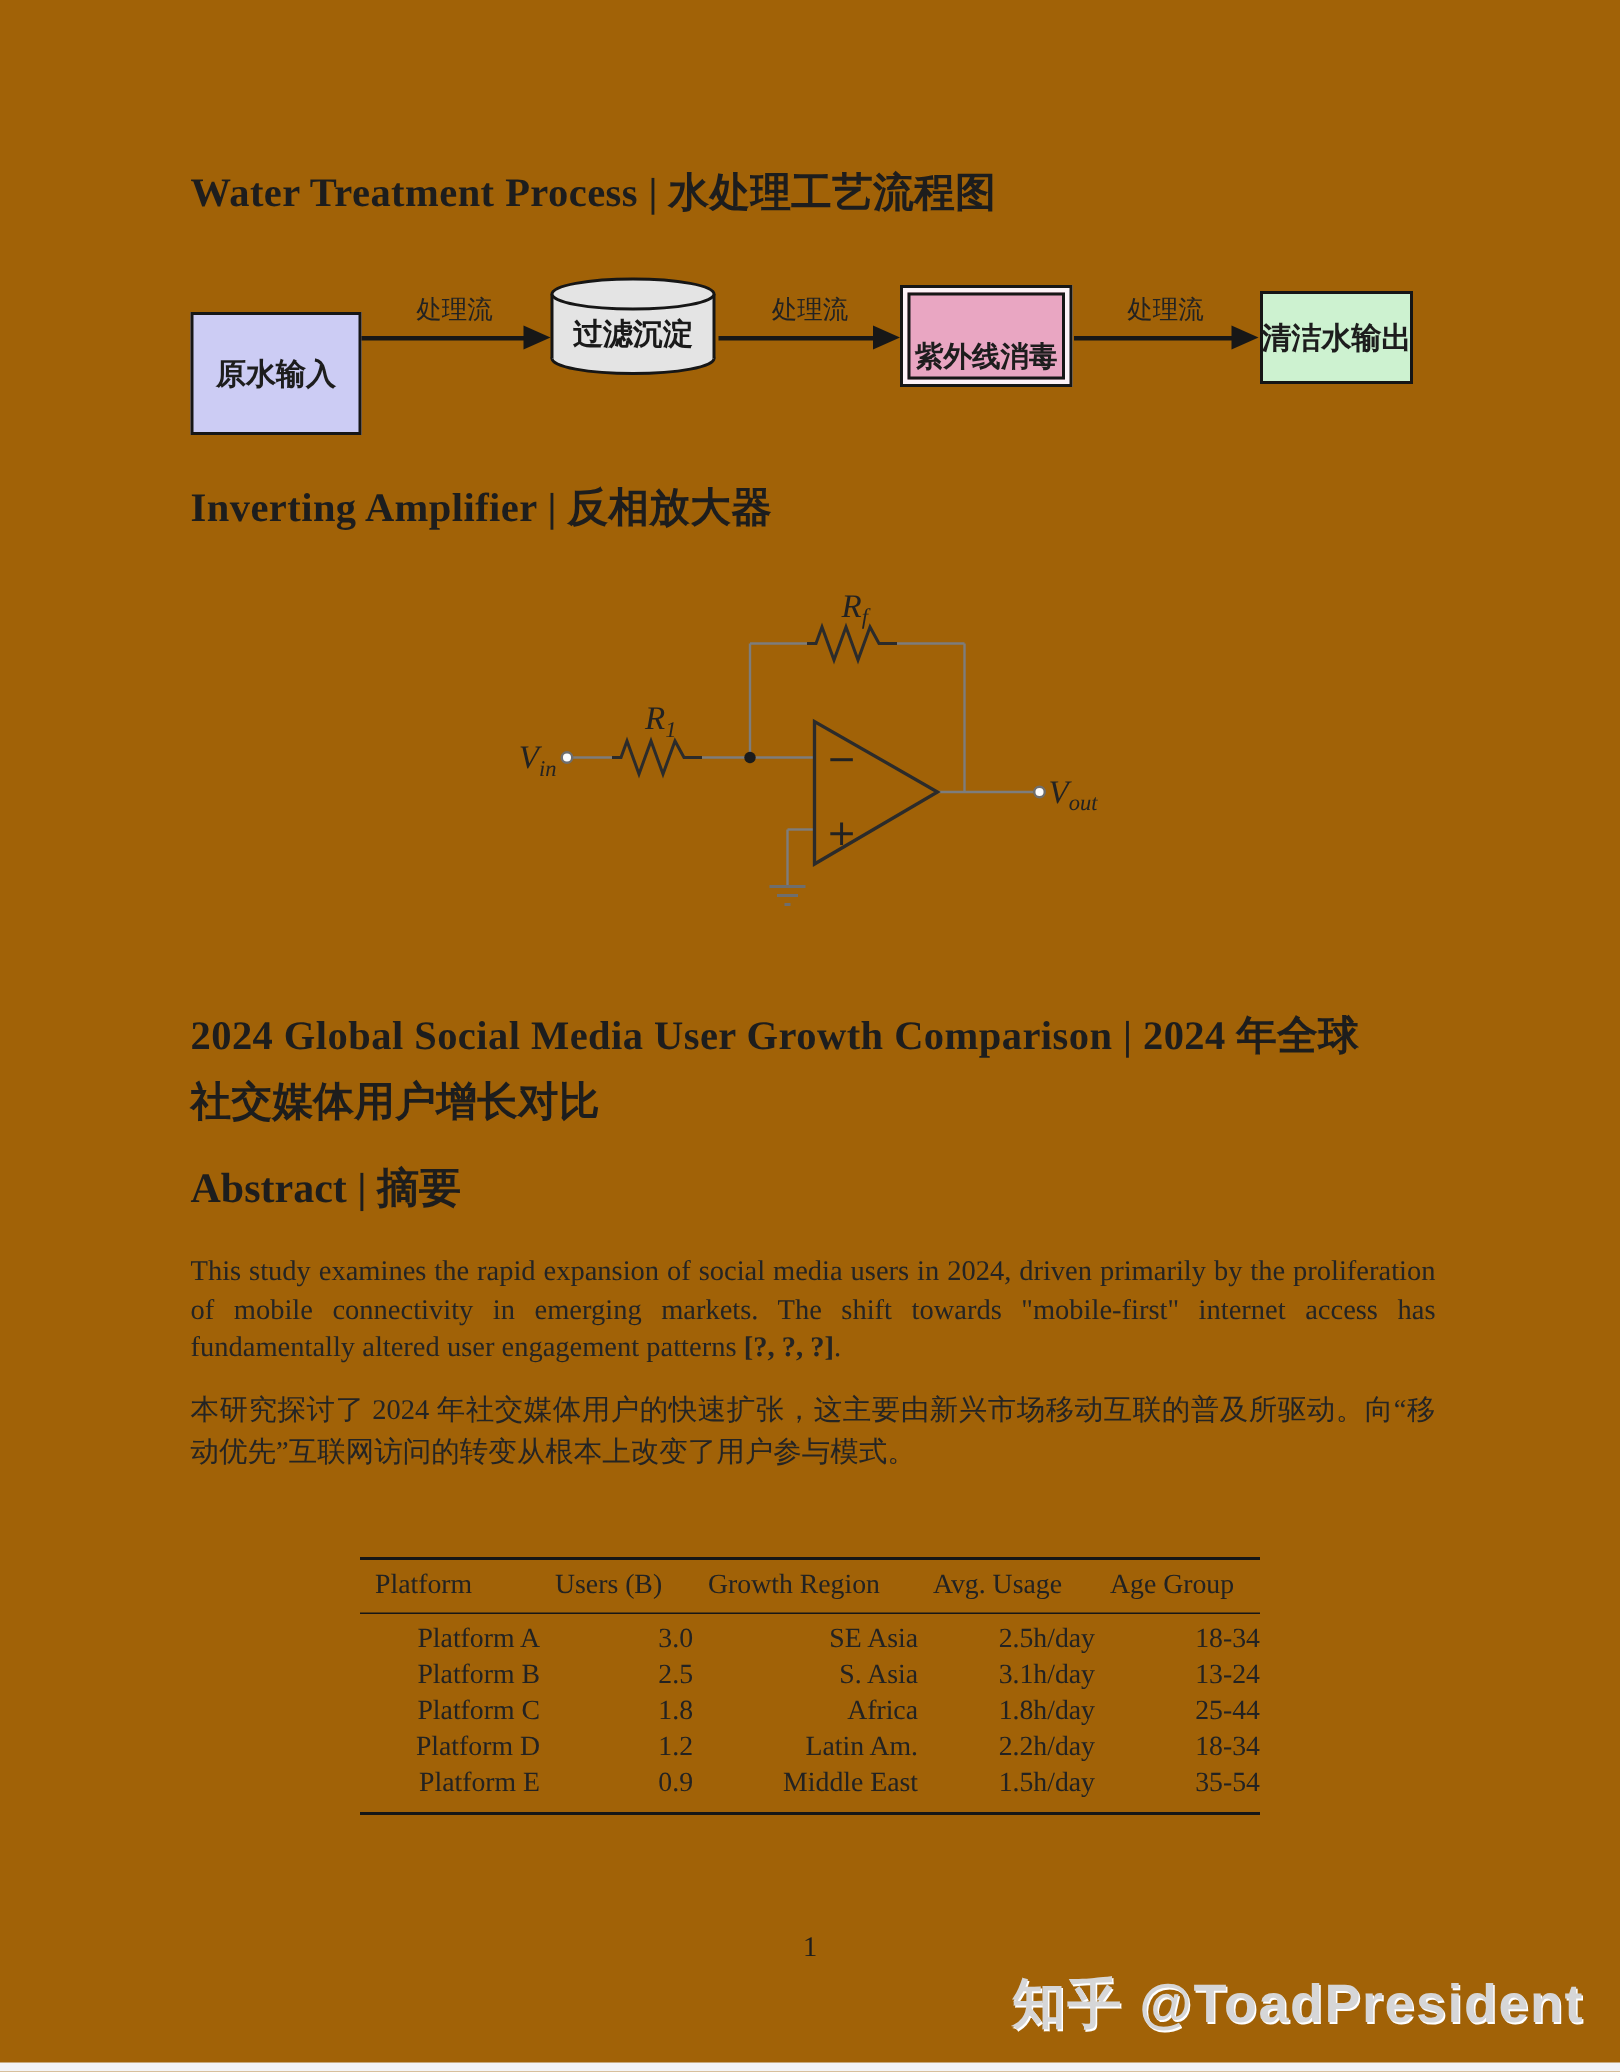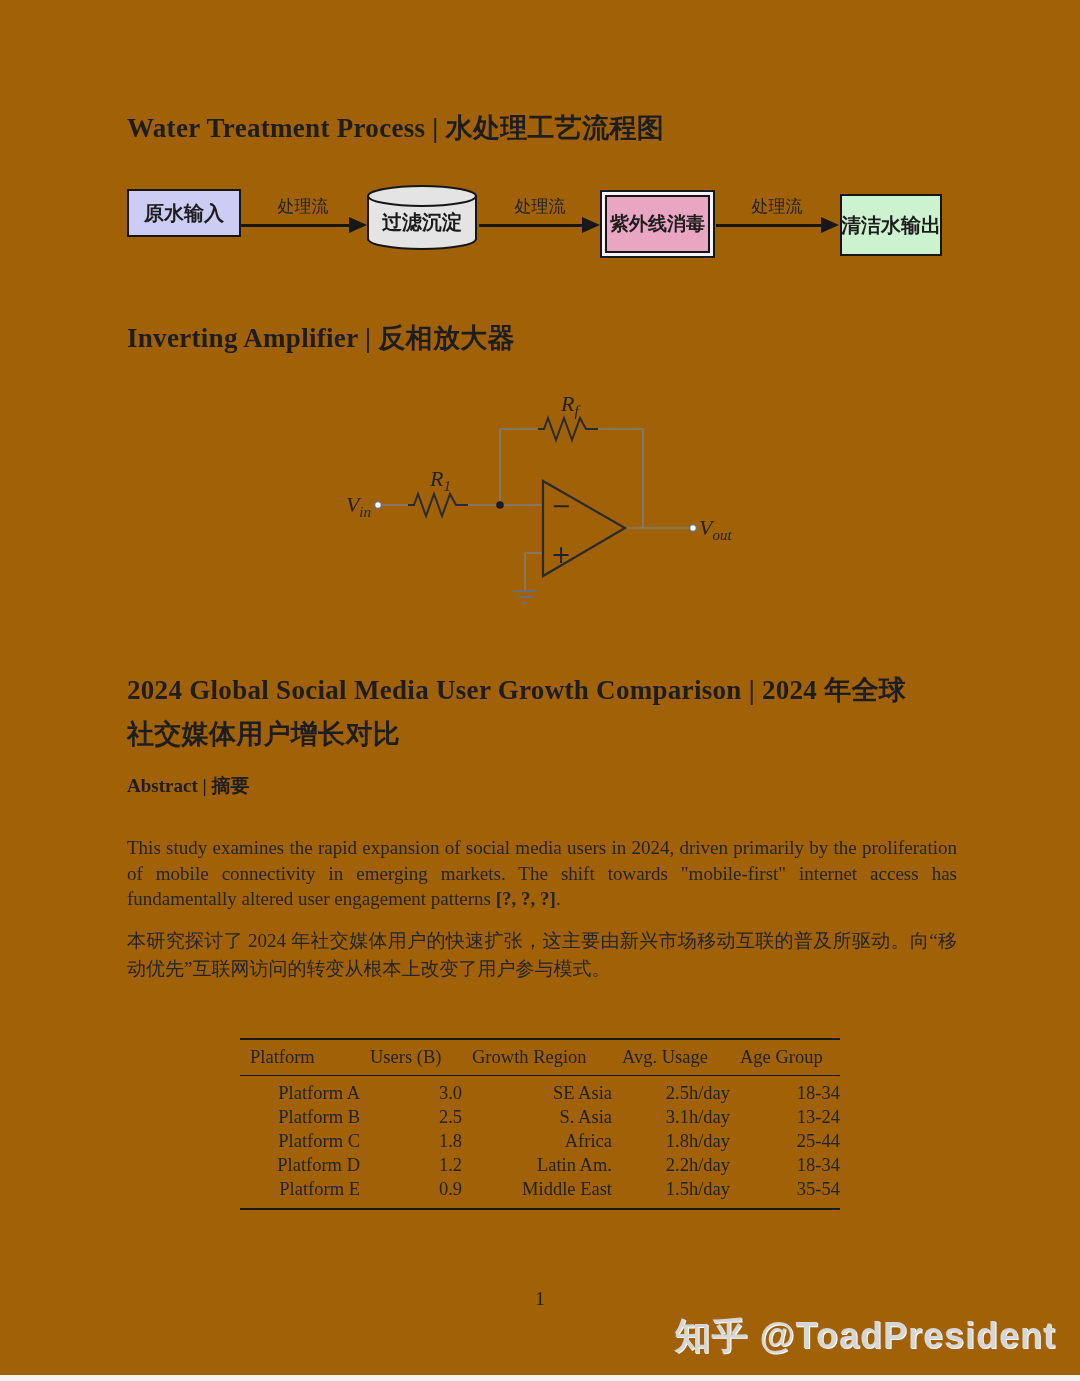--- a/index.html
+++ b/index.html
@@ -12,45 +12,45 @@
   .sec-title { position:absolute; font-size:27px; font-weight:700; letter-spacing:0.3px; white-space:nowrap; }
   #title-water { left:127px; top:110px; }
   #title-amp   { left:127px; top:320px; }
   #title-social{ left:127px; top:668px; width:846px; line-height:44px; white-space:normal; }
 
   
   .fc-node {
     position:absolute; display:flex; align-items:center; justify-content:center;
     border:2px solid #161616; font-size:20px; font-weight:600; white-space:nowrap;
   }
-  #fc-node-raw   { left:127px; top:189px; width:114px; height:48px; }
+  #fc-node-raw   { left:127px; top:208px; width:114px; height:82px; }
   #fc-node-clean { left:840px; top:194px; width:102px; height:62px; }
   #fc-node-uv    { left:600px; top:190px; width:115px; height:68px; padding:3px; background:#fdf3f7; }
   #fc-node-uv .inner {
     width:100%; height:100%; border:2px solid #161616;
-    display:flex; align-items:center; justify-content:center; font-size:19px; font-weight:600;
+    display:flex; align-items:flex-end; justify-content:center; font-size:19px; font-weight:600;
   }
   #fc-cylinder { position:absolute; left:365px; top:183px; }
   .fc-line { position:absolute; height:3px; background:#171717; top:224px; }
   #fc-line-1 { left:241px; width:110px; }
   #fc-line-2 { left:479px; width:104px; }
   #fc-line-3 { left:716px; width:106px; }
   .fc-head {
     position:absolute; top:217px; width:0; height:0;
     border-left:18px solid #171717; border-top:8.5px solid transparent; border-bottom:8.5px solid transparent;
   }
   #fc-head-1 { left:349px; } #fc-head-2 { left:582px; } #fc-head-3 { left:821px; }
   .fc-edge-label { position:absolute; top:195px; width:120px; text-align:center; font-size:17px; color:#222; }
   #fc-label-1 { left:243px; } #fc-label-2 { left:480px; } #fc-label-3 { left:717px; }
 
   
   #circuit-svg { position:absolute; left:333px; top:386px; }
 
   
-  #abstract-heading { position:absolute; left:127px; top:773px; font-size:19px; font-weight:700; }
+  #abstract-heading { position:absolute; left:127px; top:773px; font-size:28px; font-weight:700; }
   .para { position:absolute; left:127px; width:830px; font-size:19px; text-align:justify; color:#242424; }
   #abstract-en { top:835px; line-height:25.5px; }
   #abstract-zh { top:927px; line-height:28px; }
   #abstract-en b { font-weight:700; }
 
   
   #table-caption { position:absolute; left:0; top:1011px; width:1080px; text-align:center; font-size:18.5px; }
   #table-wrap { position:absolute; left:240px; top:1038px; width:600px; }
   #data-table { width:100%; border-collapse:collapse; font-size:18.5px; color:#222;
     border-top:2px solid #161616; border-bottom:2px solid #161616; }

